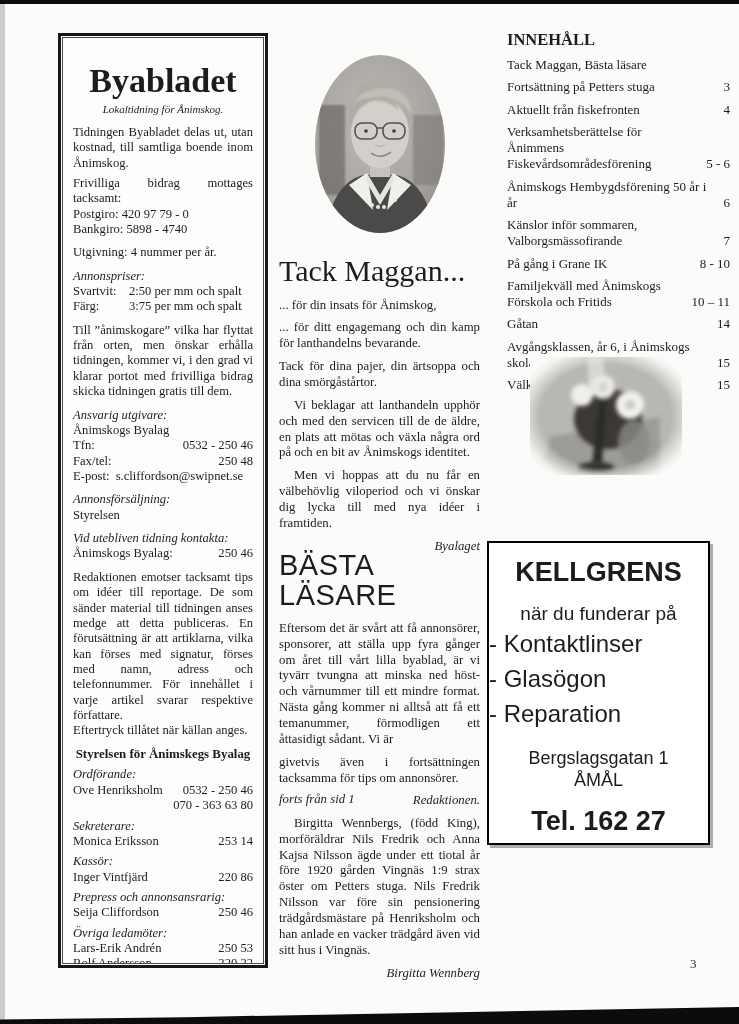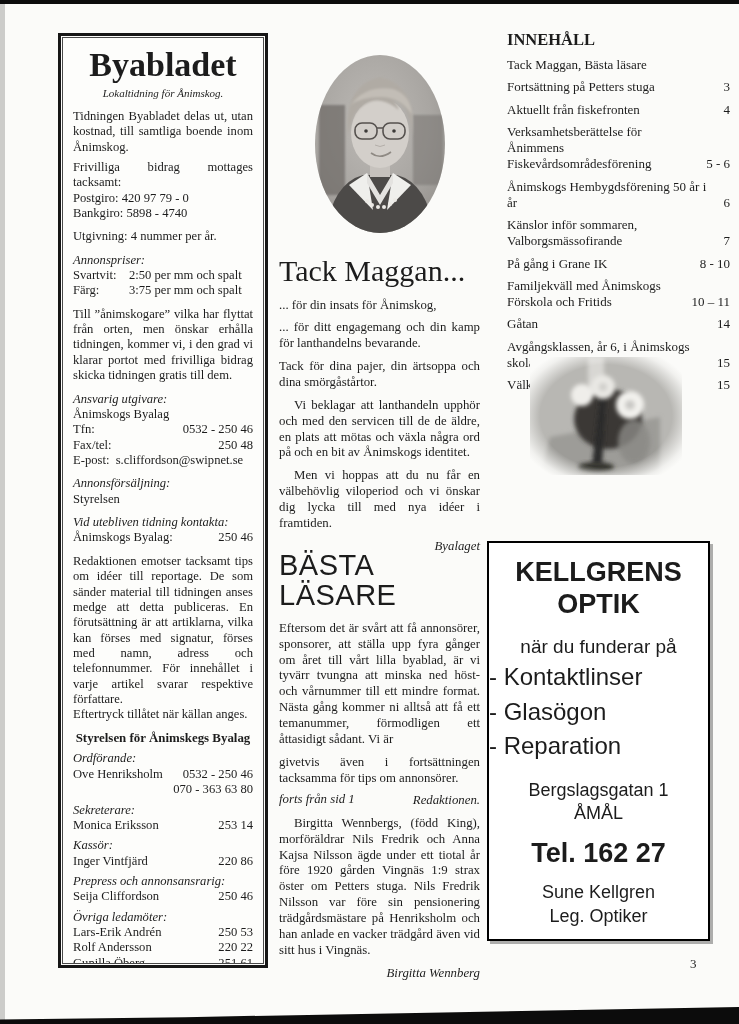--- a/index.html
+++ b/index.html
@@ -7,21 +7,21 @@
         font-family:"Liberation Serif","DejaVu Serif",serif;color:#1c1c1c;}
   
   .scan-left{position:absolute;left:0;top:0;width:5px;height:1024px;background:#ccccca;z-index:1;}
   .scan-top{position:absolute;left:0;top:0;width:739px;height:4px;background:#0c0c0c;z-index:2;}
   .scan-bottom{position:absolute;left:0;bottom:0;width:739px;height:18px;background:#0c0c0c;z-index:2;
         clip-path:polygon(0 100%,0 75%,25% 62%,100% 5%,100% 100%);}
   
   .masthead{position:absolute;left:58px;top:33px;width:210px;height:935px;border:3px solid #161616;
         background:#fdfdfb;box-sizing:border-box;}
   .mh-inner{box-sizing:border-box;margin:1px;border:1px solid #4a4a4a;height:calc(100% - 2px);
-        padding:6px 10px 4px 10px;overflow:hidden;font-size:12.6px;line-height:1.22;}
+        padding:22px 10px 4px 10px;overflow:hidden;font-size:12.6px;line-height:1.22;}
   .mh-title{font-size:34px;font-weight:bold;text-align:center;line-height:1.1;margin:2px 0 0 0;}
   .mh-sub{font-style:italic;text-align:center;font-size:11px;margin:4px 0 8px 0;}
   .mh p{margin:0;}
   .just{text-align:justify;}
   .gap{margin-top:5px !important;}
   .gap2{margin-top:8px !important;}
   .ital{font-style:italic;}
   .row{display:flex;justify-content:space-between;align-items:baseline;}
   .row .r{white-space:nowrap;}
   .plabel{display:inline-block;min-width:56px;}
@@ -42,21 +42,21 @@
   .lead{font-style:italic;margin-bottom:8px !important;}
   
   .col-right{position:absolute;left:507px;top:30px;width:223px;}
   .toc-title{font-weight:bold;font-size:16.5px;margin:0 0 7px 0;}
   .toc-entry{display:flex;justify-content:space-between;align-items:flex-end;gap:6px;
         font-size:13px;line-height:1.25;margin-bottom:6px;}
   .toc-label{flex:1;}
   .toc-page{white-space:nowrap;}
   .flowers{position:absolute;left:530px;top:357px;width:152px;height:118px;}
   
-  .ad{position:absolute;left:487px;top:541px;width:223px;height:400px;border:2px solid #000;
+  .ad{position:absolute;left:487px;top:541px;width:223px;height:304px;border:2px solid #000;
       background:#fff;box-sizing:border-box;box-shadow:3px 3px 0 rgba(130,130,130,.65);
       font-family:"Liberation Sans","DejaVu Sans",sans-serif;text-align:center;overflow:hidden;}
   .ad-name{font-size:27px;font-weight:bold;line-height:1.2;margin-top:13px;}
   .ad-tag{font-size:19px;margin-top:15px;}
   .ad-items{text-align:left;padding-left:0;font-size:24px;line-height:1.45;margin-top:2px;}
   .ad-addr{font-size:18px;line-height:1.25;margin-top:15px;}
   .ad-tel{font-size:27px;font-weight:bold;margin-top:14px;}
   .ad-opt{font-size:18px;line-height:1.3;margin-top:12px;}
   .ad-greet{font-family:"DejaVu Serif","Liberation Serif",serif;font-style:italic;font-size:26px;margin-top:10px;}
   .pageno{position:absolute;left:690px;top:956px;font-size:13px;}
@@ -306,21 +306,20 @@
         <circle cx="100" cy="48" r="5" fill="#c9c8c4"></circle>
         <circle cx="73" cy="30" r="4" fill="#cfceca"></circle>
       </g>
       <rect width="152" height="118" fill="url(#fvig)"></rect>
     </svg>
   </div>
 
   <div class="ad">
     <div class="ad-name">
       <div>KELLGRENS</div>
-      <div>OPTIK</div>
     </div>
     <div class="ad-tag">när du funderar på</div>
     <div class="ad-items">
       <div>- Kontaktlinser</div>
       <div>- Glasögon</div>
       <div>- Reparation</div>
     </div>
     <div class="ad-addr">
       <div>Bergslagsgatan 1</div>
       <div>ÅMÅL</div>

